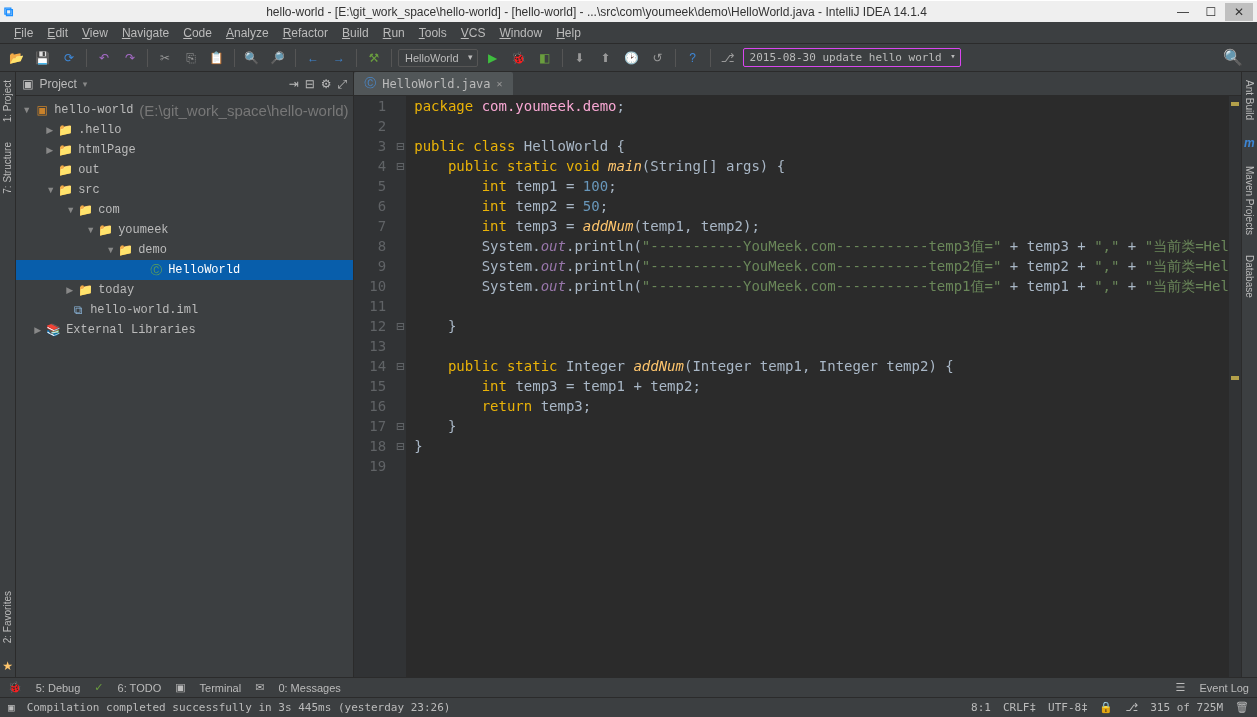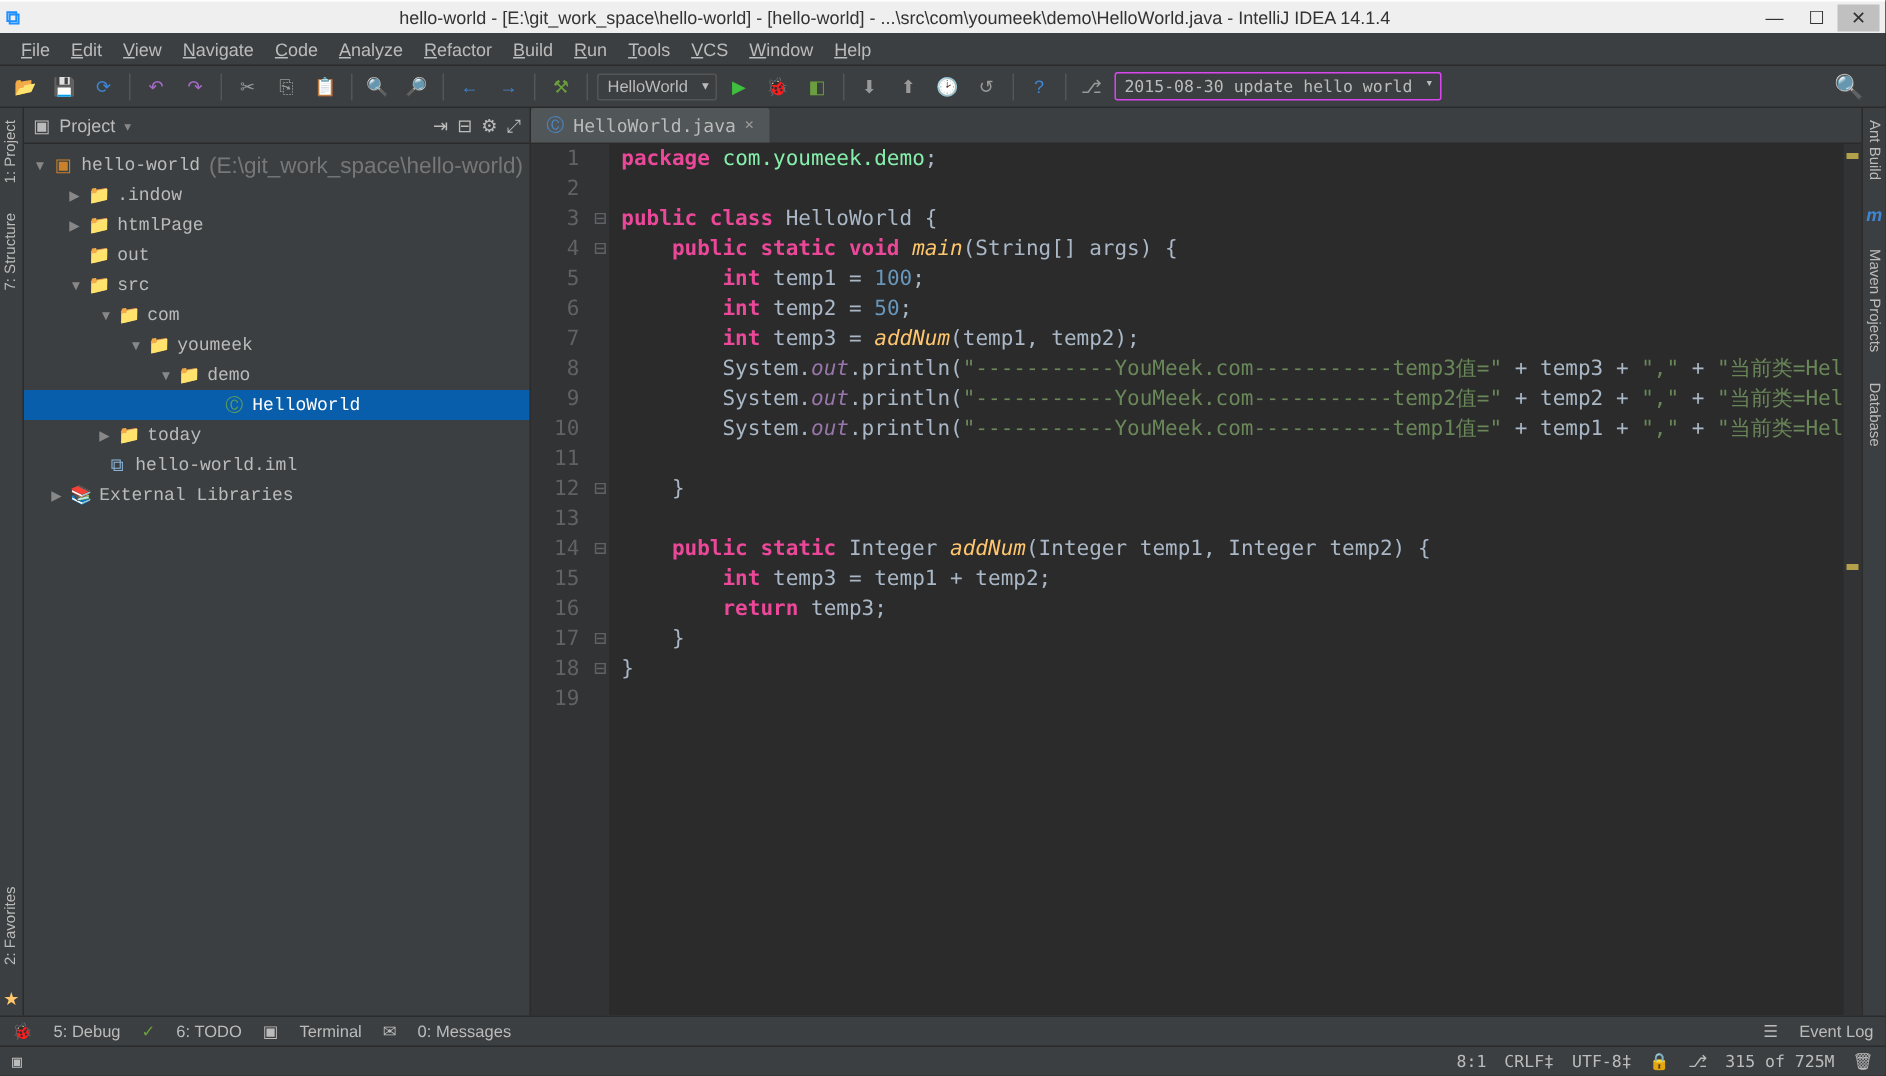--- a/index.html
+++ b/index.html
@@ -161,27 +161,27 @@
   background: #313335;
   user-select: none;
 }
 .fold-gutter { width: 12px; background: #313335; color: #606366; text-align: center; }
 .code {
   flex: 1;
   padding-left: 8px;
   white-space: pre;
   overflow: hidden;
 }
-.kw { color: #ec4899; font-weight: bold; }
+.kw { color: #eab308; }
 .str { color: #6a8759; }
 .num { color: #6897bb; }
 .fn { color: #ffc66d; font-style: italic;}
 .fld { color: #9876aa; font-style: italic; }
 .cls { color: #a9b7c6; }
-.pkg { color: #86efac; }
+.pkg { color: #f9a8d4; }
 .pln { color: #a9b7c6; }
 .overview-ruler { width: 12px; background: #313335; }
 .overview-mark { width: 8px; height: 4px; margin: 2px auto; }
 .bottom-tabs {
   height: 20px;
   background: #3c3f41;
   display: flex;
   align-items: center;
   padding: 0 8px;
   gap: 14px;
@@ -299,21 +299,21 @@
     <div class="tree">
       <div class="tree-row" style="padding-left:6px">
         <span class="tree-arrow">▼</span>
           <span class="tree-icon folder-open">▣</span>
         <span class="tree-label">hello-world</span>
         <span class="tree-note">(E:\git_work_space\hello-world)</span>
       </div>
       <div class="tree-row" style="padding-left:30px">
         <span class="tree-arrow">▶</span>
           <span class="tree-icon folder-icon">📁</span>
-        <span class="tree-label">.indow</span>
+        <span class="tree-label">.hello</span>
       </div>
       <div class="tree-row" style="padding-left:30px">
         <span class="tree-arrow">▶</span>
           <span class="tree-icon folder-icon">📁</span>
         <span class="tree-label">htmlPage</span>
       </div>
       <div class="tree-row" style="padding-left:30px">
         <span class="tree-arrow"></span>
           <span class="tree-icon folder-icon" style="color:#b55a3a">📁</span>
         <span class="tree-label">out</span>
@@ -437,20 +437,21 @@
   <span>Terminal</span>
   <span>✉</span>
   <span>0: Messages</span>
   <div class="spacer"></div>
   <span>☰</span>
   <span>Event Log</span>
 </div>
 
 <div class="statusbar">
   <span>▣</span>
+  <span>Compilation completed successfully in 3s 445ms (yesterday 23:26)</span>
   <div class="spacer"></div>
   <span>8:1</span>
   <span><span>CRLF</span>‡</span>
   <span><span>UTF-8</span>‡</span>
   <span class="lock-icon">🔒</span>
   <span>⎇</span>
   <span>315 of 725M</span>
   <span>🗑</span>
 </div>
 

